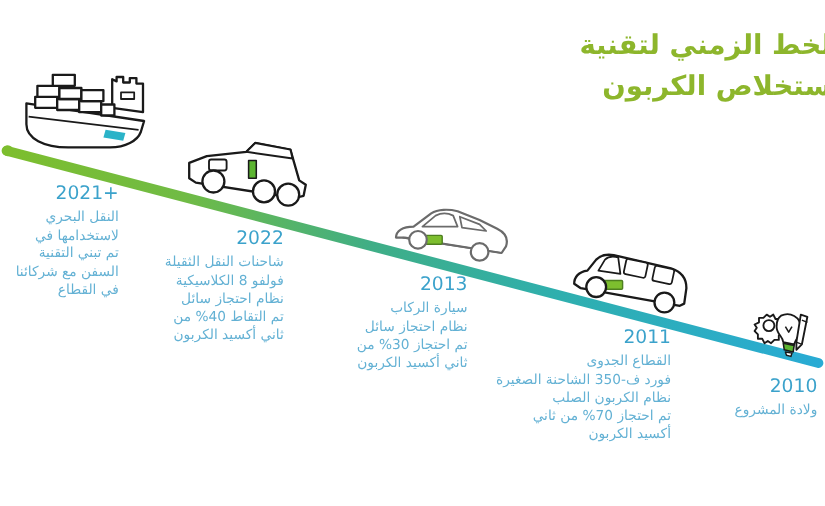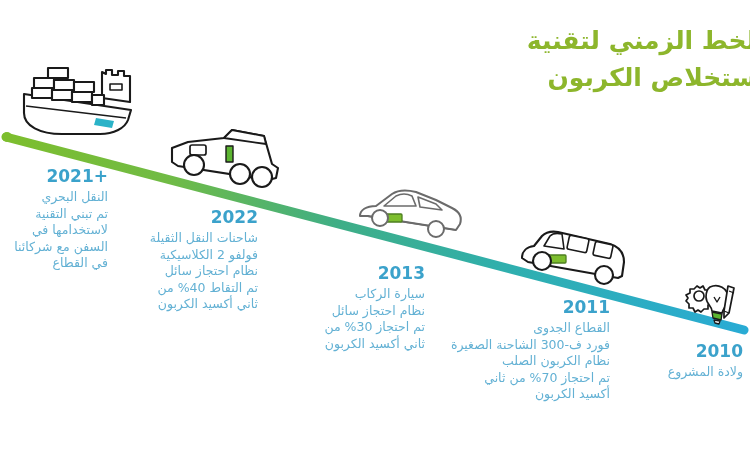--- a/index.html
+++ b/index.html
@@ -20,29 +20,29 @@
     color:#8DB62C;
     font-size:25px;line-height:37px;font-weight:700;
     letter-spacing:0px;
     white-space:nowrap;
   }
   .title-line{display:block;}
 
   
   .tl-block{position:absolute;direction:rtl;text-align:right;white-space:nowrap;}
   .tl-year{
-    color:#3BA2CB;font-size:17px;font-weight:700;line-height:21px;
+    color:#3BA2CB;font-size:17px;font-weight:400;line-height:21px;
     margin-bottom:2px;direction:ltr;text-align:right;
   }
   .tl-lines{color:#63B1D4;font-size:12.5px;line-height:16.5px;font-weight:400;}
   .tl-lines span{display:block;}
 
   #block-2021{right:642px;top:166px;}
   #block-2019{right:492px;top:207px;}
-  #block-2013{right:325px;top:263px;}
+  #block-2013{right:325px;top:249px;}
   #block-2011{right:140px;top:297px;}
   #block-2010{right:7px;top:341px;}
 
   
   .icon{position:absolute;}
   #icon-ship{left:18px;top:58px;}
   #icon-truck{left:168px;top:112px;}
   #icon-car{left:356px;top:186px;}
   #icon-suv{left:518px;top:228px;}
   #icon-bulb{left:684px;top:279px;}
@@ -159,53 +159,53 @@
 
   <div class="title-block">
     <span class="title-line">لخط الزمني لتقنية</span>
     <span class="title-line">ستخلاص الكربون</span>
   </div>
 
   <div class="tl-block" id="block-2021">
     <div class="tl-year">2021+</div>
     <div class="tl-lines">
       <span>النقل البحري</span>
+      <span>لاستخدامها في</span>
       <span>تم تبني التقنية</span>
-      <span>لاستخدامها في</span>
       <span>السفن مع شركائنا</span>
       <span>في القطاع</span>
     </div>
   </div>
 
   <div class="tl-block" id="block-2019">
     <div class="tl-year">2022</div>
     <div class="tl-lines">
       <span>شاحنات النقل الثقيلة</span>
-      <span>فولفو 2 الكلاسيكية</span>
+      <span>فولفو 8 الكلاسيكية</span>
       <span>نظام احتجاز سائل</span>
       <span>تم التقاط 40% من</span>
       <span>ثاني أكسيد الكربون</span>
     </div>
   </div>
 
   <div class="tl-block" id="block-2013">
     <div class="tl-year">2013</div>
     <div class="tl-lines">
       <span>سيارة الركاب</span>
       <span>نظام احتجاز سائل</span>
       <span>تم احتجاز 30% من</span>
       <span>ثاني أكسيد الكربون</span>
     </div>
   </div>
 
   <div class="tl-block" id="block-2011">
     <div class="tl-year">2011</div>
     <div class="tl-lines">
       <span>القطاع الجدوى</span>
-      <span>فورد ف-300 الشاحنة الصغيرة</span>
+      <span>فورد ف-350 الشاحنة الصغيرة</span>
       <span>نظام الكربون الصلب</span>
       <span>تم احتجاز 70% من ثاني</span>
       <span>أكسيد الكربون</span>
     </div>
   </div>
 
   <div class="tl-block" id="block-2010">
     <div class="tl-year">2010</div>
     <div class="tl-lines">
       <span>ولادة المشروع</span>

